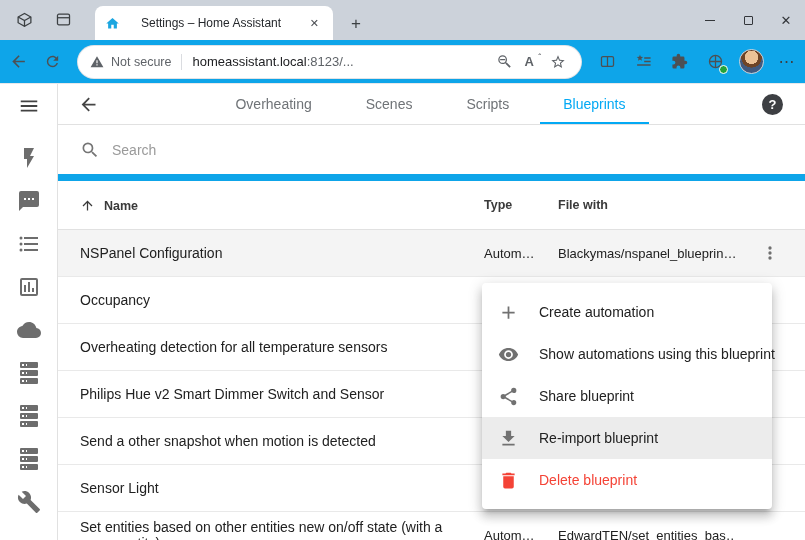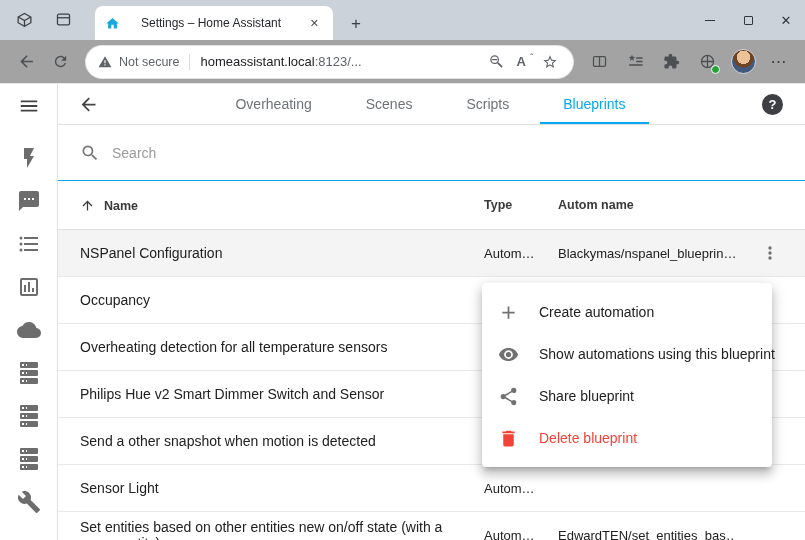--- a/index.html
+++ b/index.html
@@ -14,21 +14,21 @@
          display:flex; align-items:center; padding:0 10px; gap:21px; }
   .tab-title { flex:1; font-size:12px; color:#25282c; white-space:nowrap; overflow:hidden; text-overflow:ellipsis; }
   .tab-close { font-size:11px; color:#4b4e53; padding:2px 4px; cursor:default; }
   .newtab { font-size:17px; color:#3c4043; margin:0 0 6px 12px; padding:0 6px; }
   .win-controls { position:absolute; right:0; top:0; height:40px; display:flex; }
   .win-btn { width:38px; height:40px; display:flex; align-items:center; justify-content:center; }
   .wc-min { width:10px; border-top:1.4px solid #33363a; display:block; }
   .wc-max { width:9px; height:9px; border:1.3px solid #33363a; border-radius:1px; display:block; }
   .wc-close { font-size:13px; color:#33363a; line-height:1; }
 
-  .toolbar { height:44px; background:#a3a3a3; display:flex; align-items:center; padding:0 10px; gap:2px;
+  .toolbar { height:44px; background:#0ea5e9; display:flex; align-items:center; padding:0 2px; gap:2px;
              border-bottom:1px solid #e6e8eb; }
   .ibtn { width:32px; height:32px; border-radius:4px; display:flex; align-items:center; justify-content:center; color:#4c5054; flex:0 0 auto; }
   .addressbar { flex:1; height:32px; margin:0 8px; background:#fff; border-radius:16px;
                 box-shadow:0 0 0 1px #e1e3e7, 0 1px 2px rgba(0,0,0,.06);
                 display:flex; align-items:center; padding:0 12px; gap:7px; min-width:0; }
   .sec-label { font-size:12.5px; color:#5f6368; white-space:nowrap; }
   .addr-div { width:1px; height:16px; background:#dadce0; margin:0 3px; }
   .url { font-size:13px; white-space:nowrap; overflow:hidden; }
   .url-host { color:#202124; }
   .url-rest { color:#5f6368; }
@@ -54,21 +54,21 @@
   .ha-main { flex:1; display:flex; flex-direction:column; position:relative; min-width:0; }
   .ha-header { height:41px; border-bottom:1px solid #e1e1e1; display:flex; align-items:center; flex:0 0 41px; }
   .back-btn { margin-left:20px; color:#454545; }
   .ha-tabs { flex:1; display:flex; justify-content:center; gap:8px; height:100%; }
   .ha-tab { padding:0 23px; display:flex; align-items:center; font-size:14px; color:#6f7377; position:relative; white-space:nowrap; }
   .ha-tab.active { color:#03a9f4; }
   .ha-tab.active::after { content:""; position:absolute; left:0; right:0; bottom:0; height:2px; background:#03a9f4; }
   .help-btn { width:21px; height:21px; border-radius:50%; background:#3d3f43; color:#fff; font-size:13px; font-weight:bold;
               display:flex; align-items:center; justify-content:center; margin-right:22px; }
 
-  .search-row { height:56px; flex:0 0 56px; display:flex; align-items:center; padding-left:22px; gap:12px; border-bottom:1px solid #0ea5e9; }
+  .search-row { height:56px; flex:0 0 56px; display:flex; align-items:center; padding-left:22px; gap:12px; border-bottom:7px solid #0ea5e9; }
   .search-ic { color:#757575; }
   .search-input { border:none; outline:none; font-size:14px; color:#212121; width:300px; font-family:inherit; background:transparent; }
   .search-input::placeholder { color:#9a9a9a; }
 
   .thead { height:49px; flex:0 0 49px; display:flex; align-items:center; border-bottom:1px solid #e1e1e1;
            font-size:12.5px; font-weight:bold; color:#3a3a3a; }
   .cell-name { width:426px; flex:0 0 426px; padding-left:22px; display:flex; align-items:flex-end; gap:9px; min-width:0; }
   .cell-type { width:74px; flex:0 0 74px; white-space:nowrap; overflow:hidden; }
   .cell-file { flex:1; white-space:nowrap; overflow:hidden; min-width:0; }
   .cell-menu { width:70px; flex:0 0 70px; display:flex; justify-content:center; }
@@ -284,21 +284,21 @@
     <div class="thead">
       <span class="cell-name">
         <span class="sort-ic">
           <svg width="15" height="15" viewBox="0 0 24 24" fill="currentColor">
               <path d="M13,20H11V8L5.5,13.5L4.08,12.08L12,4.16L19.92,12.08L18.5,13.5L13,8V20Z"></path>
             </svg>
         </span>
         <span>Name</span>
       </span>
       <span class="cell-type">Type</span>
-      <span class="cell-file">Autom name</span>
+      <span class="cell-file">File with</span>
       <span class="cell-menu"></span>
     </div>
 
     <div class="trow selected">
       <span class="cell-name">NSPanel Configuration</span>
       <span class="cell-type">Autom…</span>
       <span class="cell-file">Blackymas/nspanel_blueprin…</span>
       <span class="cell-menu dots">
         <svg width="20" height="20" viewBox="0 0 24 24" fill="currentColor">
             <path d="M12,16A2,2 0 0,1 14,18A2,2 0 0,1 12,20A2,2 0 0,1 10,18A2,2 0 0,1 12,16M12,10A2,2 0 0,1 14,12A2,2 0 0,1 12,14A2,2 0 0,1 10,12A2,2 0 0,1 12,10M12,4A2,2 0 0,1 14,6A2,2 0 0,1 12,8A2,2 0 0,1 10,6A2,2 0 0,1 12,4Z"></path>
@@ -360,20 +360,28 @@
         <span>Show automations using this blueprint</span>
       </div>
       <div class="ctx-item">
         <span class="mi">
           <svg width="21" height="21" viewBox="0 0 24 24" fill="currentColor">
               <path d="M18,16.08C17.24,16.08 16.56,16.38 16.04,16.85L8.91,12.7C8.96,12.47 9,12.24 9,12C9,11.76 8.96,11.53 8.91,11.3L15.96,7.19C16.5,7.69 17.21,8 18,8A3,3 0 0,0 21,5A3,3 0 0,0 18,2A3,3 0 0,0 15,5C15,5.24 15.04,5.47 15.09,5.7L8.04,9.81C7.5,9.31 6.79,9 6,9A3,3 0 0,0 3,12A3,3 0 0,0 6,15C6.79,15 7.5,14.69 8.04,14.19L15.16,18.34C15.11,18.55 15.08,18.77 15.08,19C15.08,20.61 16.39,21.91 18,21.91C19.61,21.91 20.92,20.61 20.92,19A2.92,2.92 0 0,0 18,16.08Z"></path>
             </svg>
         </span>
         <span>Share blueprint</span>
       </div>
+      <div class="ctx-item hover">
+        <span class="mi">
+          <svg width="21" height="21" viewBox="0 0 24 24" fill="currentColor">
+              <path d="M5,20H19V18H5M19,9H15V3H9V9H5L12,16L19,9Z"></path>
+            </svg>
+        </span>
+        <span>Re-import blueprint</span>
+      </div>
       <div class="ctx-item danger">
         <span class="mi">
           <svg width="21" height="21" viewBox="0 0 24 24" fill="currentColor">
               <path d="M19,4H15.5L14.5,3H9.5L8.5,4H5V6H19V4M6,19A2,2 0 0,0 8,21H16A2,2 0 0,0 18,19V7H6V19Z"></path>
             </svg>
         </span>
         <span>Delete blueprint</span>
       </div>
     </div>
 

